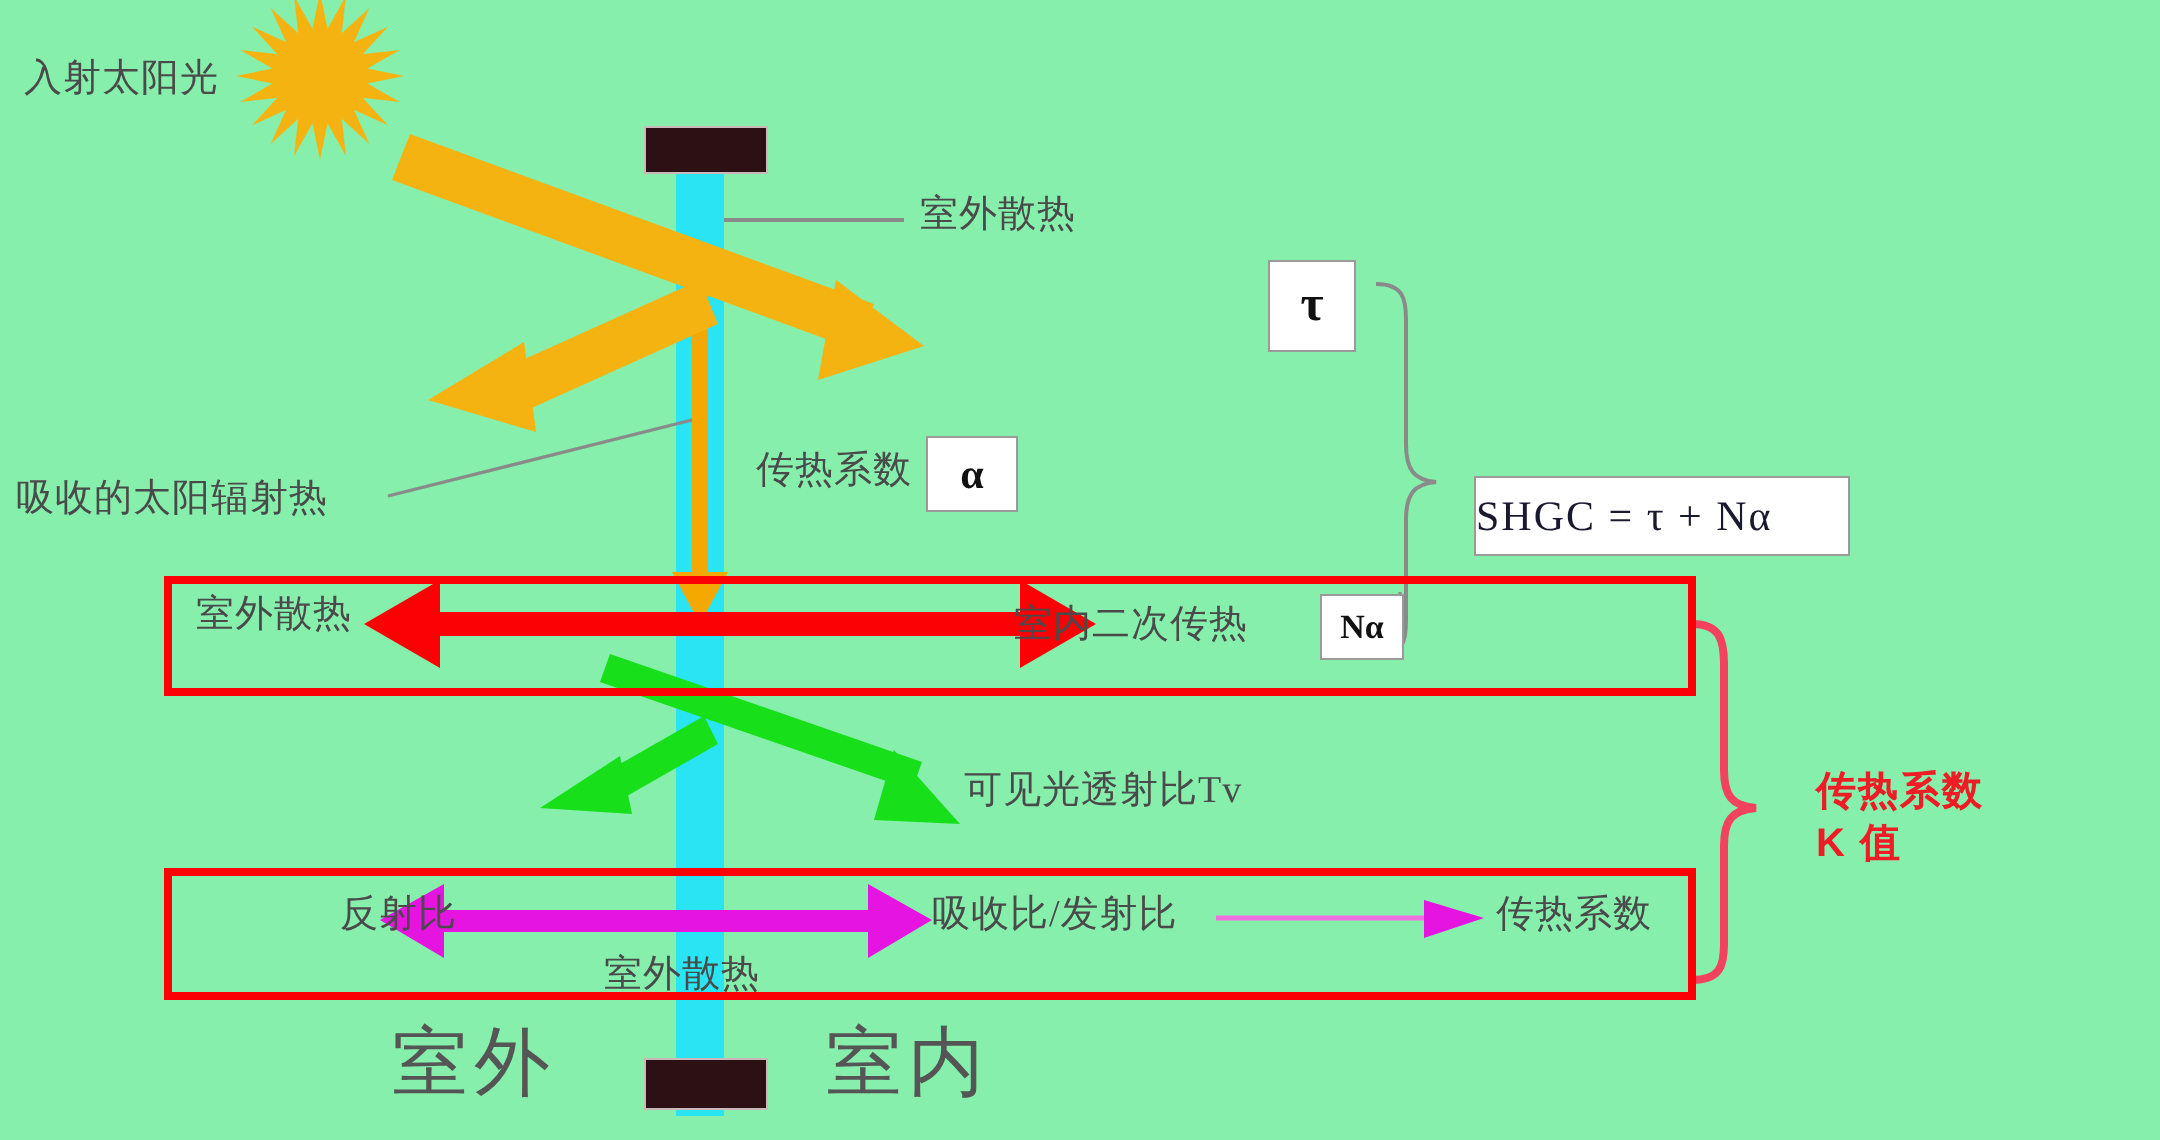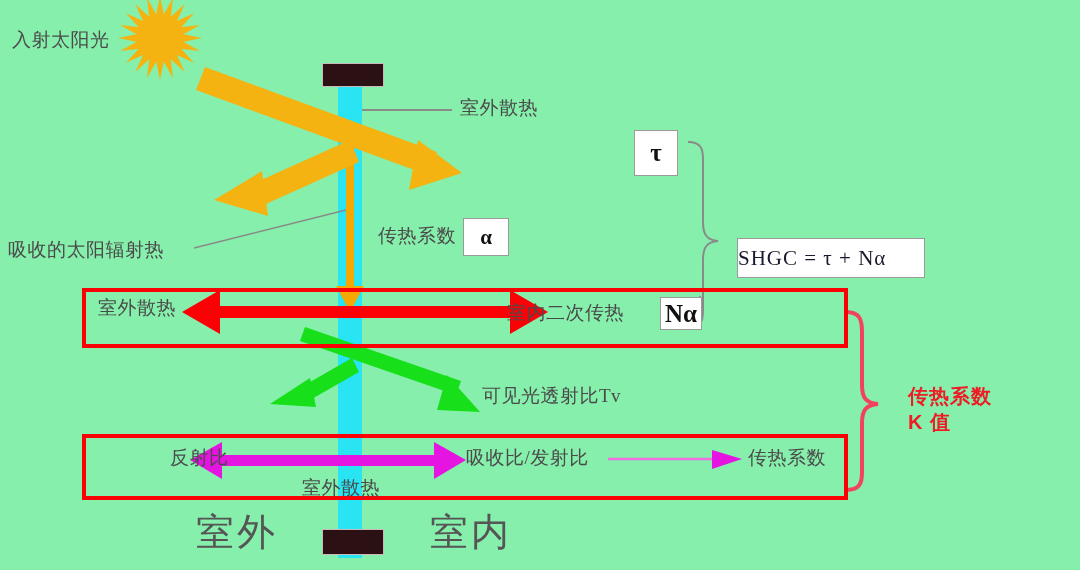--- a/index.html
+++ b/index.html
@@ -175,35 +175,35 @@
   </div>
 
   <div class="formula" style="left:737px;top:222px;width:186px;height:38px;">
     <span>SHGC = τ + Nα</span>
   </div>
 
   <div class="lbl" style="left:98px;top:298px;">室外散热</div>
 
   <div class="lbl" style="left:507px;top:303px;">室内二次传热</div>
 
-  <div class="symbox" style="left:660px;top:297px;width:40px;height:31px;font-size:25px;">
+  <div class="symbox" style="left:660px;top:297px;width:40px;height:31px;font-size:17px;">
     <span>Nα</span>
   </div>
 
 
   <div class="lbl" style="left:482px;top:386px;">可见光透射比Tv</div>
 
   <div class="lbl" style="left:170px;top:448px;">反射比</div>
 
   <div class="lbl" style="left:466px;top:448px;">吸收比/发射比</div>
 
   <div class="lbl" style="left:302px;top:478px;">室外散热</div>
 
   <div class="lbl" style="left:748px;top:448px;">传热系数</div>
 
   <div class="lbl big" style="left:196px;top:513px;">室外</div>
 
-  <div class="lbl big" style="left:430px;top:513px;">室内</div>
+  <div class="lbl big" style="left:413px;top:513px;">室内</div>
 
   <div class="lbl red" style="left:908px;top:386px;">传热系数</div>
   <div class="lbl red" style="left:908px;top:412px;">K 值</div>
 
 </div>
 
 </body></html>

